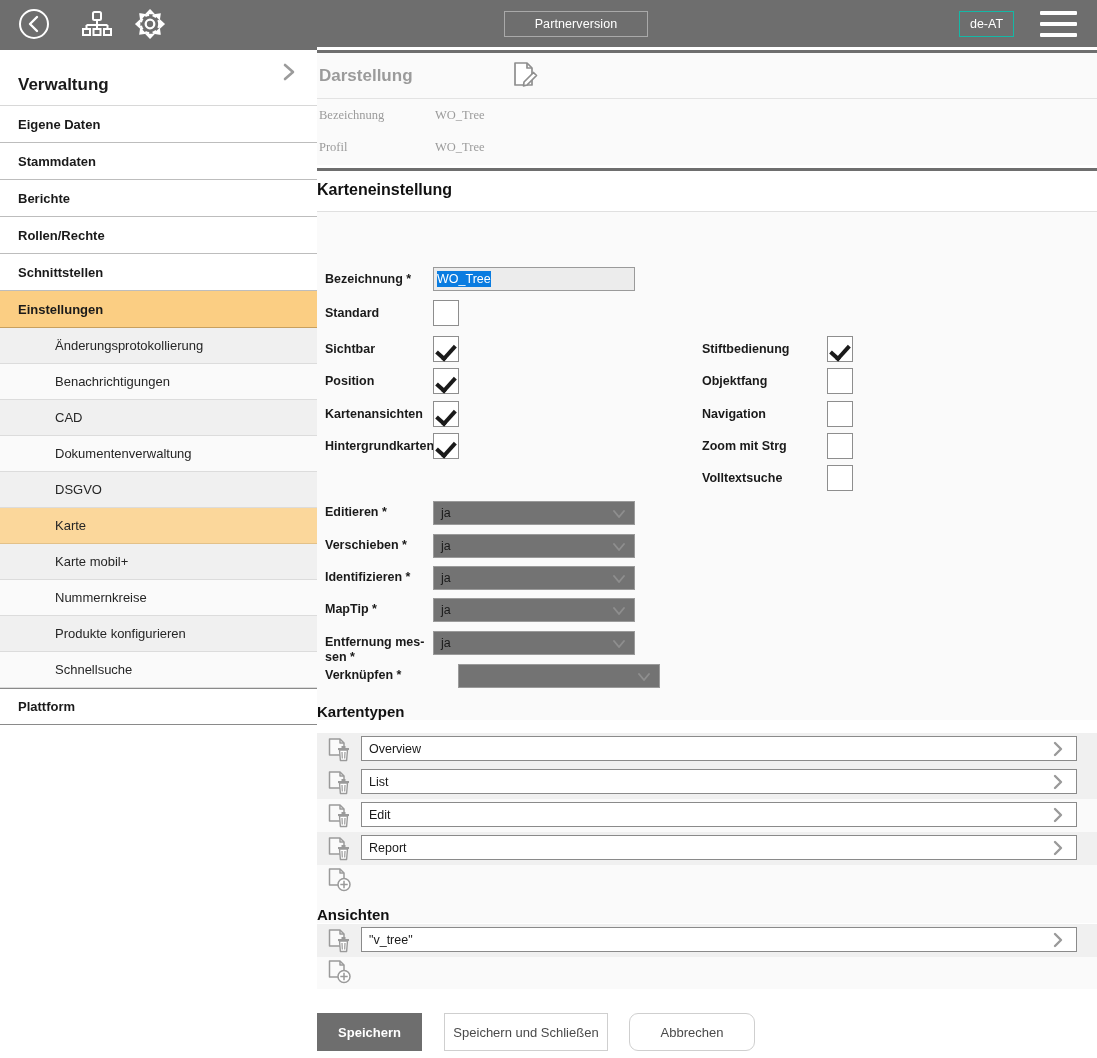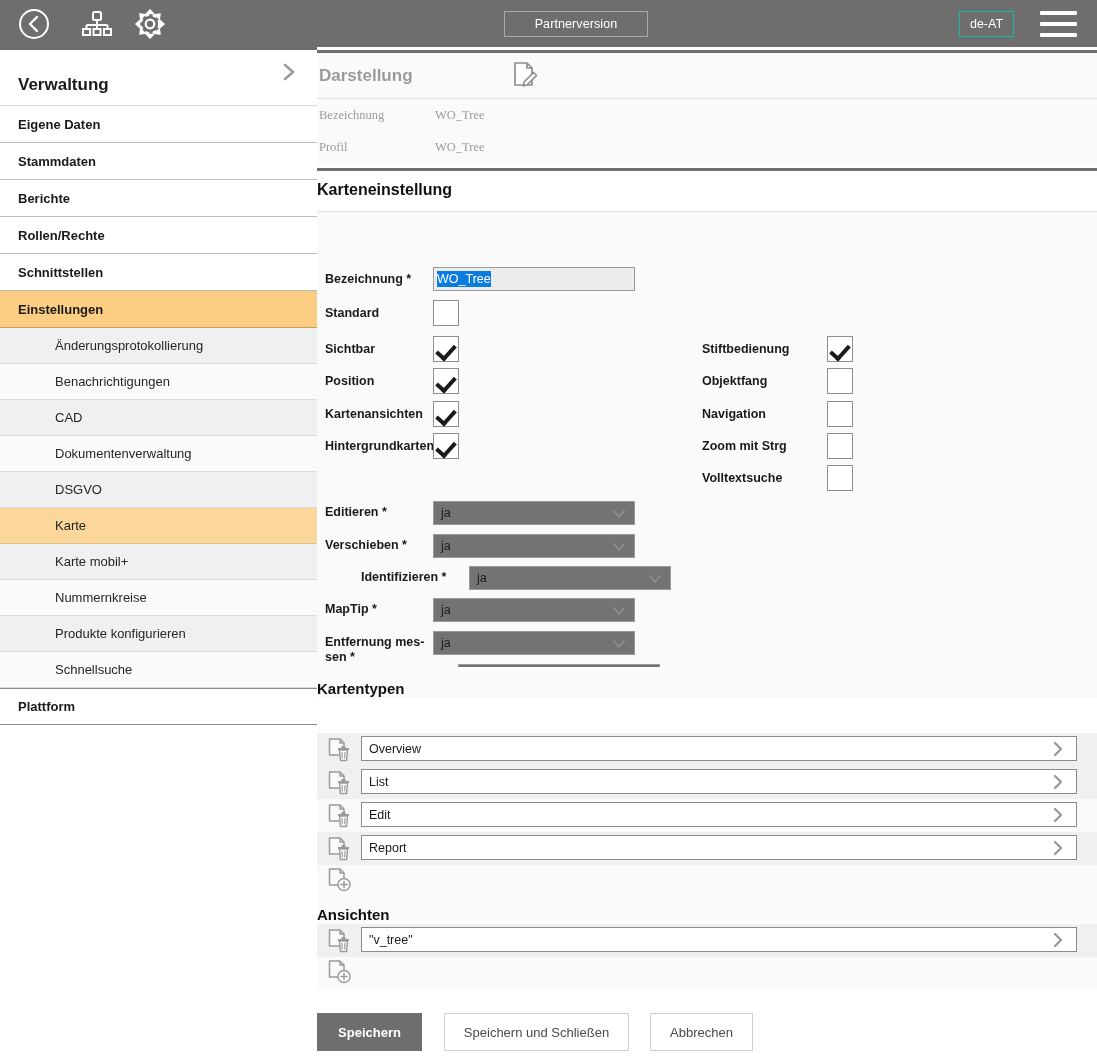--- a/index.html
+++ b/index.html
@@ -376,21 +376,21 @@
         </div>
         <div class="frow" style="left: 8px; top: 322px; align-items: flex-start;">
           <span class="flabel" style="width: 108px; line-height: 15px; white-space: pre-line; padding-top: 4px;">Verschieben *</span>
           <div class="ddl">
             <span>ja</span>
             <span class="cv"><svg width="16" height="14" viewBox="0 0 16 14">
                 <polyline points="3,4 8,10 13,4" fill="none" stroke="#8e8e8e" stroke-width="1.9" stroke-linecap="round" stroke-linejoin="round"></polyline>
               </svg></span>
           </div>
         </div>
-        <div class="frow" style="left: 8px; top: 354px; align-items: flex-start; margin-left: 36px;">
+        <div class="frow" style="left: 8px; top: 354px; align-items: flex-start;">
           <span class="flabel" style="width: 108px; line-height: 15px; white-space: pre-line; padding-top: 4px;">Identifizieren *</span>
           <div class="ddl">
             <span>ja</span>
             <span class="cv"><svg width="16" height="14" viewBox="0 0 16 14">
                 <polyline points="3,4 8,10 13,4" fill="none" stroke="#8e8e8e" stroke-width="1.9" stroke-linecap="round" stroke-linejoin="round"></polyline>
               </svg></span>
           </div>
         </div>
         <div class="frow" style="left: 8px; top: 386px; align-items: flex-start;">
           <span class="flabel" style="width: 108px; line-height: 15px; white-space: pre-line; padding-top: 4px;">MapTip *</span>
@@ -416,21 +416,21 @@
           <div class="ddl">
             <span></span>
             <span class="cv"><svg width="16" height="14" viewBox="0 0 16 14">
                 <polyline points="3,4 8,10 13,4" fill="none" stroke="#8e8e8e" stroke-width="1.9" stroke-linecap="round" stroke-linejoin="round"></polyline>
               </svg></span>
           </div>
         </div>
       </div>
   </div>
 
-  <div class="secthead" style="top:620px;">
+  <div class="secthead" style="top:643px;">
     <span>Kartentypen</span>
   </div>
   <div class="listpanel" id="kartentypen-list" style="top:686px;">
       <div class="lrow odd">
         <span class="ic"><svg width="26" height="26" viewBox="0 0 26 26">
             <path d="M2.5 2 H13 L17 6 V18 H2.5 Z" fill="#fafafa" stroke="#9a9a9a" stroke-width="1.5" stroke-linejoin="round"></path>
             <path d="M13 2 V6 H17" fill="none" stroke="#9a9a9a" stroke-width="1.5" stroke-linejoin="round"></path>
             <rect x="11" y="11" width="11" height="2" fill="#9a9a9a"></rect>
             <path d="M12.5 13 H20.5 L19.6 23.5 H13.4 Z" fill="#fff" stroke="#9a9a9a" stroke-width="1.4" stroke-linejoin="round"></path>
             <line x1="15" y1="15" x2="15.3" y2="21.5" stroke="#9a9a9a" stroke-width="1.2"></line>
@@ -535,20 +535,20 @@
             <line x1="17" y1="13.8" x2="17" y2="21.2" stroke="#9a9a9a" stroke-width="1.5"></line>
             <line x1="13.3" y1="17.5" x2="20.7" y2="17.5" stroke="#9a9a9a" stroke-width="1.5"></line>
           </svg></span>
       </div>
     </div>
 
   <div id="btnbar">
     <div class="btn primary">
       <span>Speichern</span>
     </div>
-    <div class="btn ghost" style="width:185px; margin-left:22px;text-align:right;">
+    <div class="btn ghost" style="width:164px; margin-left:22px;text-align:right;">
       <span>Speichern und Schließen</span>
     </div>
-    <div class="btn ghost" style="width:103px; margin-left:21px;">
+    <div class="btn ghost" style="width:126px; margin-left:21px;border-radius:9px;">
       <span>Abbrechen</span>
     </div>
   </div>
 </div>
 
 </body></html>

